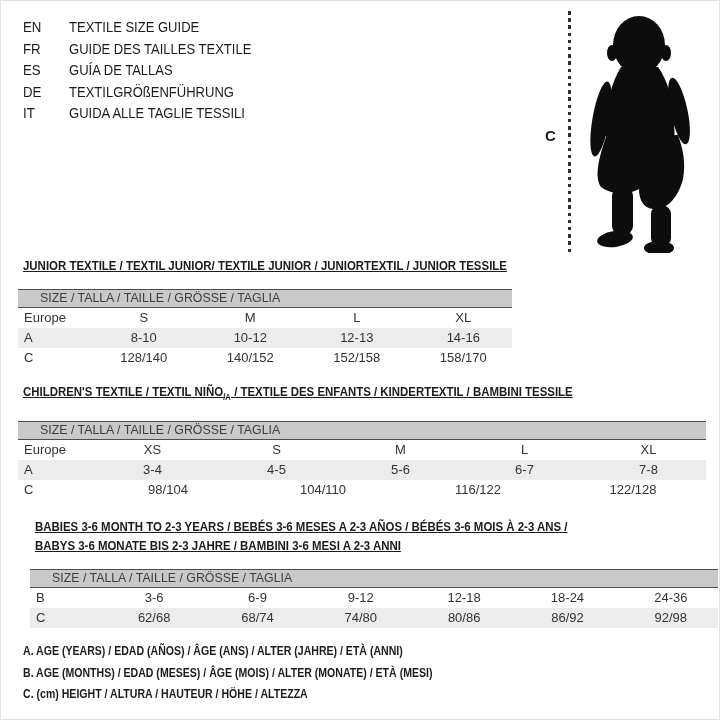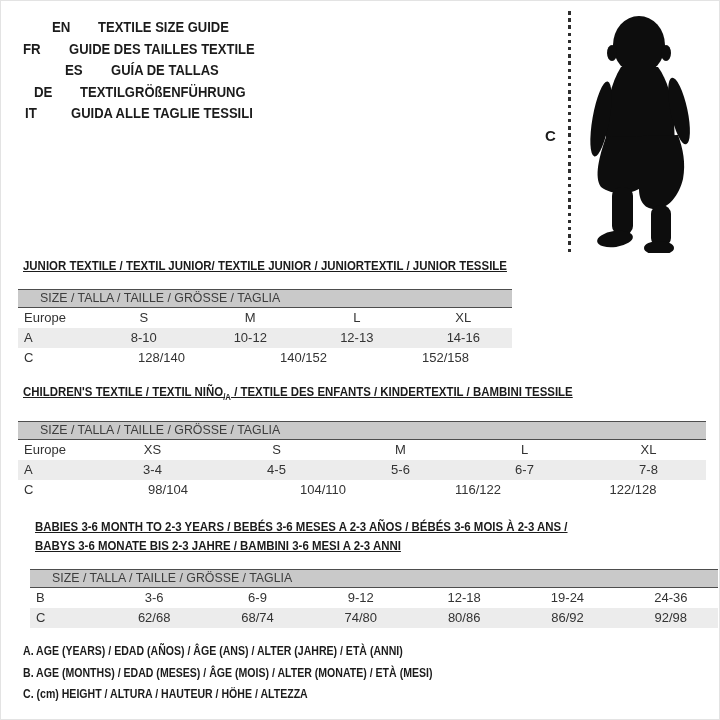--- a/index.html
+++ b/index.html
@@ -12,21 +12,21 @@
   }
   .page {
     position: relative;
     width: 720px; height: 720px;
     background: #ffffff;
     border: 1px solid #e3e3e3;
   }
 
   
   .lang-list { position: absolute; left: 22px; top: 16px; }
-  .lang-row { display: flex; line-height: 21.5px; font-weight: bold; font-size: 14px; white-space: nowrap; justify-content: center; }
+  .lang-row { display: flex; line-height: 21.5px; font-weight: normal; font-size: 14px; white-space: nowrap; }
   .lang-code { width: 46px; display: inline-block; transform: scaleX(0.95); transform-origin: 0 50%; }
   .lang-label { transform: scaleX(0.93); transform-origin: 0 50%; }
 
   
   .figure { position: absolute; left: 540px; top: 6px; width: 172px; height: 250px; }
   .measure-label { position: absolute; left: 4px; top: 120px; font-weight: bold; font-size: 15px; }
   .measure-line {
     position: absolute; left: 27px; top: 4px; width: 3px; height: 243px;
     background: repeating-linear-gradient(to bottom, var(--line, #2e2e2e) 0 3.5px, transparent 3.5px 7.2px);
   }
@@ -131,20 +131,21 @@
             <span class="cell">8-10</span>
             <span class="cell">10-12</span>
             <span class="cell">12-13</span>
             <span class="cell">14-16</span>
           </div>
           <div class="row">
             <span class="row-label">C</span>
             <span class="cell">128/140</span>
             <span class="cell">140/152</span>
             <span class="cell">152/158</span>
+            <span class="cell">158/170</span>
           </div>
         </div>
     </div>
   </section>
 
   <section class="size-section" style="top:381px; width:688px;">
     <div class="section-title">
         <div class="title-line"><span>CHILDREN'S TEXTILE / TEXTIL NIÑO</span><sub>/A</sub><span> / TEXTILE DES ENFANTS / KINDERTEXTIL / BAMBINI TESSILE</span></div>
       </div>
     <div class="tbl">
@@ -184,21 +185,21 @@
       </div>
     <div class="tbl">
       <div class="tbl-header"><span class="hdr-text">SIZE / TALLA / TAILLE / GRÖSSE / TAGLIA</span></div>
       <div class="tbl-rows">
           <div class="row">
             <span class="row-label">B</span>
             <span class="cell">3-6</span>
             <span class="cell">6-9</span>
             <span class="cell">9-12</span>
             <span class="cell">12-18</span>
-            <span class="cell">19-24</span>
+            <span class="cell">18-24</span>
             <span class="cell">24-36</span>
           </div>
           <div class="row shaded">
             <span class="row-label">C</span>
             <span class="cell">62/68</span>
             <span class="cell">68/74</span>
             <span class="cell">74/80</span>
             <span class="cell">80/86</span>
             <span class="cell">86/92</span>
             <span class="cell">92/98</span>

